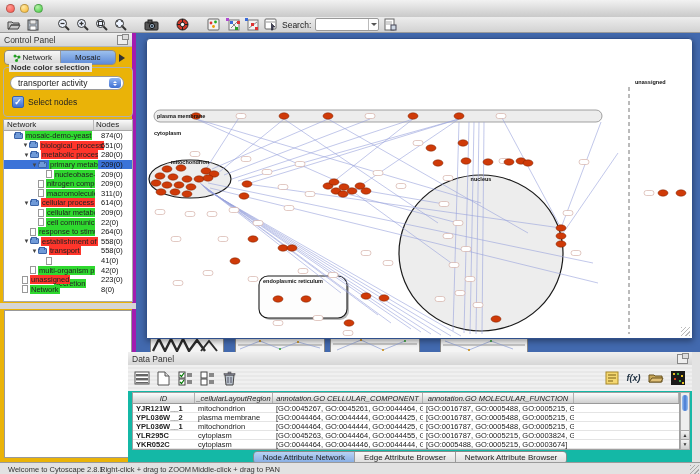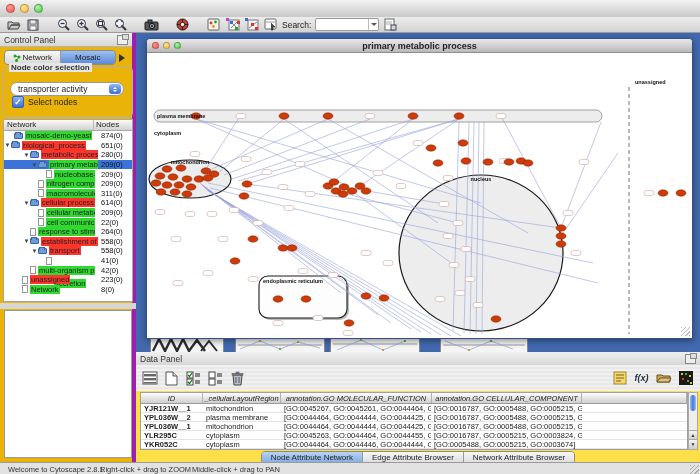--- a/index.html
+++ b/index.html
@@ -33,21 +33,21 @@
   .float-ic:after{content:"";position:absolute;right:-2px;top:-2px;width:5px;height:4px;border:1px solid #888;background:#ddd;}
   .cp-tabs{display:flex;align-items:center;margin:3px 3px 2px 4px;}
   .seg-group{display:flex;border:1px solid #8a8a8a;border-radius:4px;overflow:hidden;height:13px;flex:1;}
   .seg{flex:1;display:flex;align-items:center;justify-content:center;gap:2px;font-size:8px;
        background:linear-gradient(#f7f7f7,#d8d8d8);border-right:1px solid #9a9a9a;}
   .seg:last-child{border-right:none;}
   .seg.active{background:linear-gradient(#9cc0ee,#5d8ad8);}
   .tab-arrow{width:0;height:0;border:4px solid transparent;border-left:6px solid #333;margin-left:3px;}
   .groupbox{position:absolute;left:3px;top:34px;width:128px;height:48px;border:1px solid #b0b0b0;border-radius:4px;}
   .gb-legend{position:absolute;left:5px;top:-5px;background:#e6e6e6;padding:0 2px;font-size:8px;font-weight:bold;color:#333;}
-  .combo{position:absolute;left:6px;top:14px;width:114px;height:14px;background:#fff;border:1px solid #9a9a9a;border-radius:7px;
+  .combo{position:absolute;left:6px;top:8px;width:114px;height:14px;background:#fff;border:1px solid #9a9a9a;border-radius:7px;
      display:flex;align-items:center;font-size:8.5px;padding-left:7px;box-sizing:border-box;}
   .combo-step{position:absolute;right:2px;top:1px;width:12px;height:10px;border-radius:3px;
      background:linear-gradient(#8fb6f2,#3d6fd2);display:flex;flex-direction:column;align-items:center;justify-content:center;}
   .combo-step i{width:0;height:0;border:2.5px solid transparent;display:block;}
   .combo-step i.up{border-bottom-color:#fff;margin-bottom:1px;}
   .combo-step i.dn{border-top-color:#fff;}
   .cb-row{position:absolute;left:8px;top:28px;display:flex;align-items:center;gap:4px;font-size:8.5px;}
   .checkbox{width:10px;height:10px;border-radius:2px;border:1px solid #3560b0;
      background:linear-gradient(#8fb6f2,#3d6fd2);color:#fff;font-size:9px;line-height:10px;text-align:center;font-weight:bold;}
   .tree-header{position:absolute;left:3px;top:86px;width:130px;height:12px;display:flex;
@@ -76,21 +76,21 @@
   .frame-titlebar{height:13px;background:linear-gradient(#e9e9e9,#b9b9b9);border-bottom:1px solid #8e8e8e;
      border-radius:4px 4px 0 0;position:relative;}
   .frame-title{position:absolute;left:0;right:0;top:2px;text-align:center;font-size:9px;font-weight:bold;color:#222;}
   .frame .lights{left:5px;top:3px;gap:4px;}
   .frame .light{width:7px;height:7px;}
   .frame-canvas{position:absolute;left:1px;top:14px;width:542px;height:284px;background:#fff;overflow:hidden;}
   .grip{position:absolute;right:2px;bottom:2px;width:9px;height:9px;
      background:repeating-linear-gradient(135deg,#bbb 0 1px,transparent 1px 3px);}
   .thumb{position:absolute;top:303px;height:16px;background:#f4f4f4;border:1px solid #888;border-bottom:none;box-sizing:border-box;overflow:hidden;}
   
-  .data-panel{position:absolute;left:136px;top:352px;width:564px;height:110px;background:#fde047;}
+  .data-panel{position:absolute;left:128px;top:352px;width:564px;height:110px;background:#14b8a6;}
   .dp-toolbar{position:absolute;left:0;top:13px;width:564px;height:26px;
      background:repeating-linear-gradient(#f0f0f0 0 2px,#e8e8e8 2px 4px);display:flex;align-items:center;}
   .dp-ic{width:17px;height:16px;margin-left:5px;display:flex;align-items:center;justify-content:center;flex:0 0 auto;}
   .dp-spacer{flex:1;}
   .dp-table{position:absolute;left:4px;top:40px;width:548px;height:58px;background:#fff;border:1px solid #a0a0a0;box-sizing:border-box;overflow:hidden;}
   .dp-thead{display:flex;height:10px;background:linear-gradient(#fdfdfd,#cfcfcf);border-bottom:1px solid #9a9a9a;font-style:italic;}
   .dp-th{font-size:7.5px;color:#222;text-align:center;border-right:1px solid #b0b0b0;overflow:hidden;white-space:nowrap;box-sizing:border-box;padding-top:1px;}
   .dp-row{display:flex;height:8px;border-bottom:1px solid #e4e4e4;align-items:center;}
   .dp-td{font-size:7.5px;white-space:nowrap;overflow:hidden;box-sizing:border-box;padding-left:3px;}
   .dp-td.id{font-weight:bold;}
@@ -280,21 +280,21 @@
       <span class="c1">Network</span>
       <span class="c2">Nodes</span>
     </div>
     <div class="tree">
         <div class="tree-row" style="padding-left: 3px;">
           <span class="twisty"></span>
           <span class="ticon folder"></span>
           <span class="tlabel green" style="max-width: 71px;">mosaic-demo-yeast</span>
           <span class="tval">874(0)</span>
         </div>
-        <div class="tree-row" style="padding-left: 0;">
+        <div class="tree-row" style="padding-left: 18px;">
           <span class="twisty">▼</span>
           <span class="ticon folder"></span>
           <span class="tlabel red" style="max-width: 63px;">biological_process</span>
           <span class="tval">651(0)</span>
         </div>
         <div class="tree-row" style="padding-left: 19px;">
           <span class="twisty">▼</span>
           <span class="ticon folder"></span>
           <span class="tlabel red" style="max-width: 55px;">metabolic process</span>
           <span class="tval">280(0)</span>
@@ -417,28 +417,20 @@
     <div class="thumb" style="left:304px;width:88px;">
       <svg width="88" height="16">
           <line x1="2" y1="8" x2="84" y2="8" stroke="#9a9a9a"></line>
           <path d="M4 4 L28 13 L50 4 L72 12" fill="none" stroke="#99a8d8" stroke-width=".8"></path>
           <circle cx="28" cy="13" r="1" fill="#cc8800"></circle>
           <circle cx="50" cy="4" r="1" fill="#2aa02a"></circle>
         </svg>
     </div>
 
     <div class="frame">
-      <div class="frame-titlebar">
-        <div class="lights">
-          <div class="light red"></div>
-          <div class="light yellow"></div>
-          <div class="light green"></div>
-        </div>
-        <div class="frame-title">primary metabolic process</div>
-      </div>
       <div class="frame-canvas">
         <svg id="netsvg" width="542" height="284" viewBox="0 0 542 284">
             <rect x="6" y="57" width="448" height="12" rx="6" fill="#ededed" stroke="#8a8a8a" stroke-width="0.8"></rect>
             <ellipse cx="333" cy="200" rx="82" ry="78" fill="#ededed" stroke="#1a1a1a" stroke-width="1.2"></ellipse>
             <ellipse cx="42" cy="126" rx="41" ry="19" fill="#ededed" stroke="#1a1a1a" stroke-width="1.2"></ellipse>
             <rect x="113" y="225" width="88" height="42" rx="9" fill="#bbb"></rect>
             <rect x="111" y="223" width="88" height="42" rx="9" fill="#fdfdfd" stroke="#1a1a1a" stroke-width="1.1"></rect>
             <line x1="481" y1="34" x2="481" y2="281" stroke="#777" stroke-width="1" stroke-dasharray="4,3"></line>
             <line x1="55" y1="133" x2="263" y2="276" stroke="#98a2dc" stroke-width="0.8" opacity="0.75"></line>
             <line x1="56" y1="134" x2="273" y2="279" stroke="#98a2dc" stroke-width="0.8" opacity="0.75"></line>
@@ -661,22 +653,22 @@
             <rect x="3" y="7" width="2" height="2" fill="#d04020"></rect>
             <rect x="8" y="9" width="2" height="2" fill="#40b040"></rect>
             <rect x="11" y="11" width="2" height="2" fill="#e8c020"></rect>
           </svg>
         </span>
     </div>
     <div class="dp-table">
       <div class="dp-thead">
           <div class="dp-th" style="width: 62px;">ID</div>
           <div class="dp-th" style="width: 78px; text-align: center;">_cellularLayoutRegion</div>
+          <div class="dp-th" style="width: 150px;">annotation.GO CELLULAR_COMPONENT</div>
           <div class="dp-th" style="width: 151px;">annotation.GO MOLECULAR_FUNCTION</div>
-          <div class="dp-th" style="width: 150px;">annotation.GO CELLULAR_COMPONENT</div>
           <div class="dp-th" style="width: 105px;"></div>
         </div>
       <div class="dp-body">
           <div class="dp-row">
             <div class="dp-td id" style="width: 62px;">YJR121W__1</div>
             <div class="dp-td" style="width: 78px;">mitochondrion</div>
             <div class="dp-td" style="width: 150px;">[GO:0045267, GO:0045261, GO:0044464, G...</div>
             <div class="dp-td" style="width: 151px;">[GO:0016787, GO:0005488, GO:0005215, G...</div>
             <div class="dp-td" style="width: 105px;"></div>
           </div>

